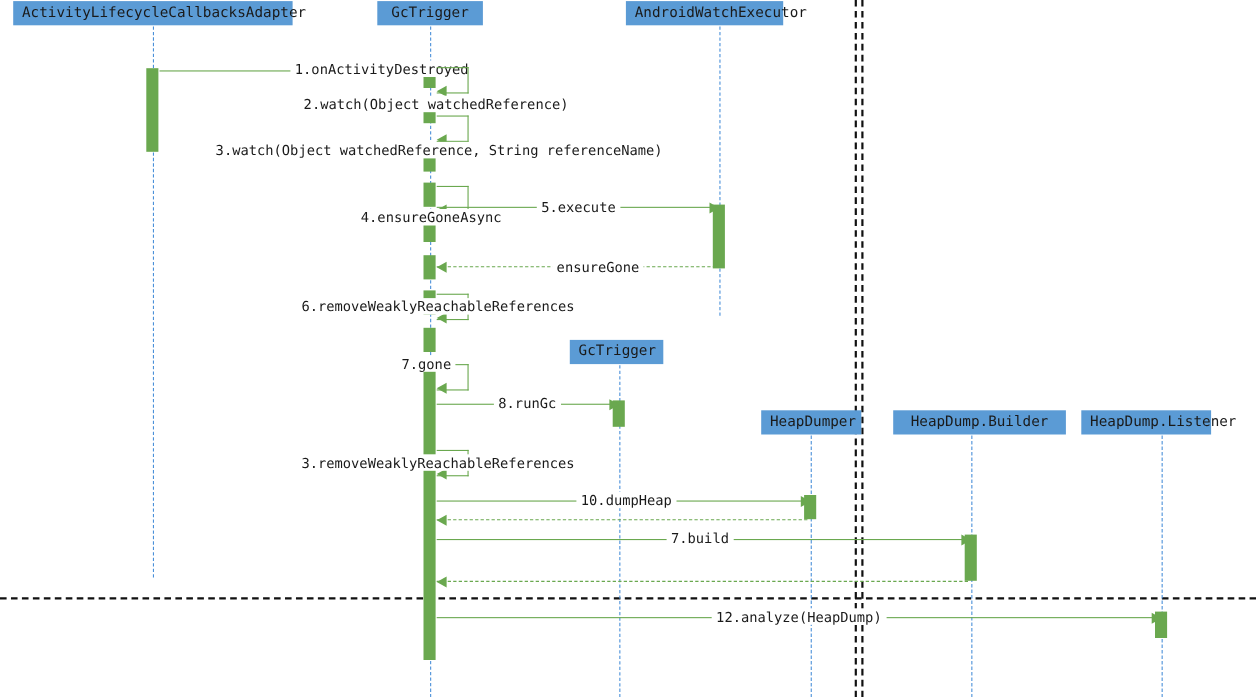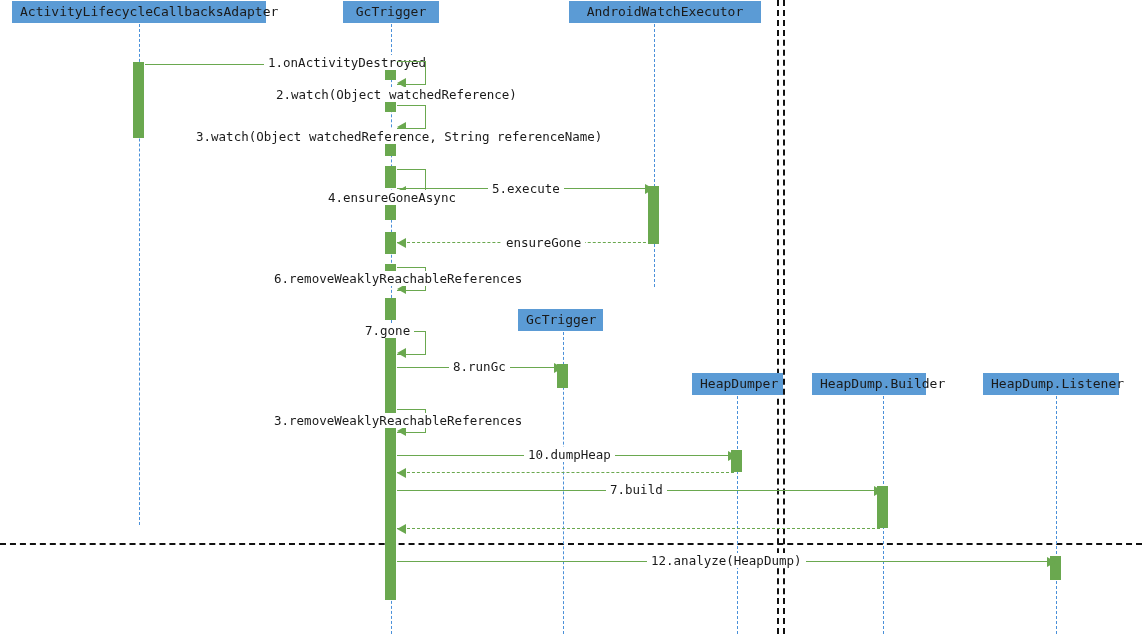--- a/index.html
+++ b/index.html
@@ -162,19 +162,19 @@
       <div class="msglabel" style="left: 606px; top: 482px;">7.build</div>
       <div class="msgline dashed" style="left: 397px; top: 528px; width: 483px;"></div>
       <div class="arrow-l" style="left: 397px; top: 524px;"></div>
       <div class="msgline" style="left: 397px; top: 561px; width: 656px;"></div>
       <div class="arrow-r" style="left: 1047px; top: 557px;"></div>
       <div class="msglabel" style="left: 647px; top: 553px;">12.analyze(HeapDump)</div>
     </div>
   <div id="layer-participants">
       <div class="participant" style="left: 12px; top: 1px; width: 254px;">ActivityLifecycleCallbacksAdapter</div>
       <div class="participant" style="left: 343px; top: 1px; width: 96px;">GcTrigger</div>
-      <div class="participant" style="left: 569px; top: 1px; width: 192px;">AndroidWatchExecutor</div>
+      <div class="participant" style="left: 569px; top: 1px; width: 143px;">AndroidWatchExecutor</div>
       <div class="participant" style="left: 518px; top: 309px; width: 85px;">GcTrigger</div>
       <div class="participant" style="left: 692px; top: 373px; width: 91px;">HeapDumper</div>
-      <div class="participant" style="left: 812px; top: 373px; width: 114px;">HeapDump.Builder</div>
-      <div class="participant" style="left: 983px; top: 373px; width: 136px;">HeapDump.Listener</div>
+      <div class="participant" style="left: 812px; top: 373px; width: 157px;">HeapDump.Builder</div>
+      <div class="participant" style="left: 983px; top: 373px; width: 118px;">HeapDump.Listener</div>
     </div>
 </div>
 
 </body></html>

